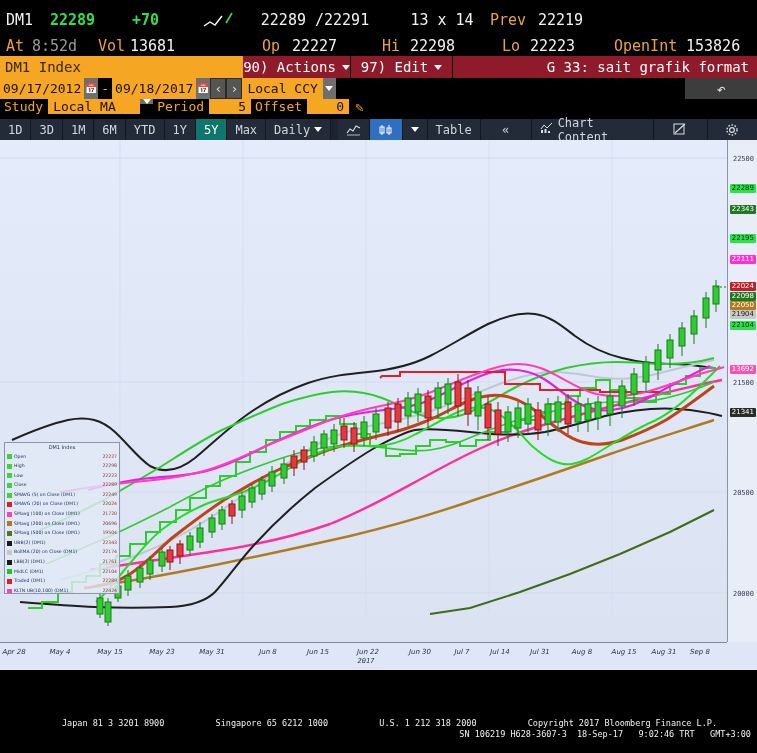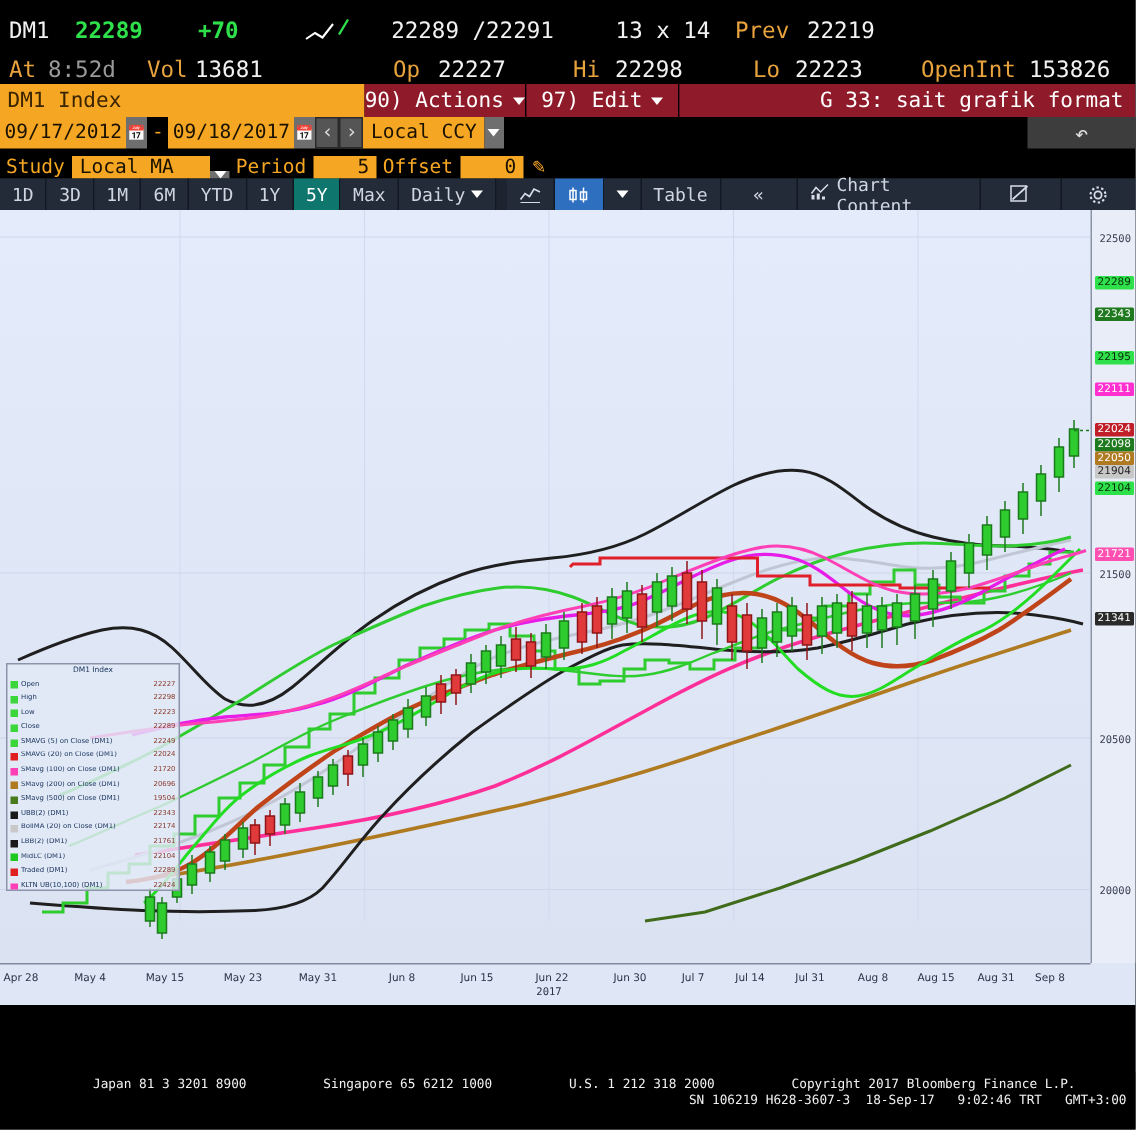--- a/index.html
+++ b/index.html
@@ -41,21 +41,21 @@
   .dfield { background:#f5a623; color:#1a1200; display:flex; align-items:center; padding:0 3px; }
   .dicon { background:#6f6f6f; color:#e9e9e9; width:14px; display:flex; align-items:center; justify-content:center; font-size:10px; }
   .ddash { color:#f5a623; display:flex; align-items:center; padding:0 3px; }
   .dnav { background:#555; color:#ddd; width:16px; display:flex; align-items:center; justify-content:center; border:1px solid #2a2a2a; }
   .dccy { background:#f5a623; color:#1a1200; display:flex; align-items:center; padding:0 5px; }
   .dccy-arrow { background:#6f6f6f; width:13px; display:flex; align-items:center; justify-content:center; }
   .drest { flex:1; background:#000; }
   .dundo { background:#3d3d3d; color:#ddd; width:72px; display:flex; align-items:center; justify-content:center; font-size:15px; }
 
   
-  .studyrow { display:flex; height:20px; font-size:13px; background:#000; align-items:flex-end; }
+  .studyrow { display:flex; height:20px; font-size:13px; background:#000; align-items:flex-start; }
   .s-lbl { color:#f5a623; display:flex; align-items:center; padding:0 5px 0 4px; }
   .s-val { background:#f5a623; color:#1a1200; display:flex; align-items:center; padding:0 5px; }
   .s-arrow { background:#6f6f6f; width:13px; display:flex; align-items:center; justify-content:center; }
   .s-num { background:#f5a623; color:#1a1200; display:flex; align-items:center; justify-content:flex-end; padding:0 5px; width:42px; }
   .s-pencil { color:#f5a623; display:flex; align-items:center; padding:0 6px; font-size:14px; }
 
   
   .tabbar { display:flex; height:21px; background:#1d2430; align-items:stretch; font-size:12px; }
   .tb {
     color:#cfd6e0; display:flex; align-items:center; justify-content:center;
@@ -66,21 +66,21 @@
   .tb-gap { width:8px; background:#1d2430; border:none; }
   .tb-flex { flex:1; background:#1d2430; }
   .tb-blue { background:#2f6fc0; }
 
   
   .chartwrap { position:relative; width:757px; height:530px; background:#dfe6f5; }
   .plot { position:absolute; left:0; top:0; width:727px; height:502px; }
   .axis-right { position:absolute; right:0; top:0; width:30px; height:502px;
      background:#e8edf8; border-left:1px solid #8a93a8; }
   .xaxis { position:absolute; left:0; bottom:0; width:727px; height:28px;
-     background:#dfe6f5; border-top:1px solid #7f88a0; }
+     background:#dfe6f5; border-top:1px solid #7f88a0;font-style:italic; }
   .xtick { position:absolute; top:5px; font-size:7px; color:#2a3246;
      transform:translateX(-50%); white-space:nowrap; font-family:"DejaVu Sans", sans-serif; }
   .yearlbl { position:absolute; top:14px; font-size:7px; color:#2a3246; transform:translateX(-50%); }
   .ylabel { position:absolute; right:1px; font-size:7px; padding:1px 2px; border-radius:1px;
       white-space:nowrap; font-family:"DejaVu Sans", sans-serif; line-height:1; }
   .ytick-plain { position:absolute; right:3px; font-size:7px; color:#3a4255; }
 
   
   .legend {
     position:absolute; left:4px; top:302px; width:116px; height:152px;
@@ -546,21 +546,21 @@
 
       <div class="ylabel" style="top:44px;background:#2ee04a;color:#0b2a0b">22289</div>
       <div class="ylabel" style="top:65px;background:#1f7a1f;color:#ffffff">22343</div>
       <div class="ylabel" style="top:94px;background:#2ee04a;color:#0b2a0b">22195</div>
       <div class="ylabel" style="top:115px;background:#ff2fd0;color:#ffffff">22111</div>
       <div class="ylabel" style="top:142px;background:#c01f2a;color:#ffffff">22024</div>
       <div class="ylabel" style="top:152px;background:#1f7a1f;color:#ffffff">22098</div>
       <div class="ylabel" style="top:161px;background:#b07a20;color:#ffffff">22050</div>
       <div class="ylabel" style="top:170px;background:#c8c8c8;color:#222222">21904</div>
       <div class="ylabel" style="top:181px;background:#2ee04a;color:#0b2a0b">22104</div>
-      <div class="ylabel" style="top:225px;background:#ff4fb0;color:#ffffff">21721</div>
+      <div class="ylabel" style="top:225px;background:#ff4fb0;color:#ffffff">13692</div>
       <div class="ylabel" style="top:268px;background:#2a2a2a;color:#ffffff">21341</div>
     </div>
 
     <div class="xaxis">
       <div class="xtick" style="left:14px">Apr 28</div>
       <div class="xtick" style="left:60px">May 4</div>
       <div class="xtick" style="left:110px">May 15</div>
       <div class="xtick" style="left:162px">May 23</div>
       <div class="xtick" style="left:212px">May 31</div>
       <div class="xtick" style="left:268px">Jun 8</div>

